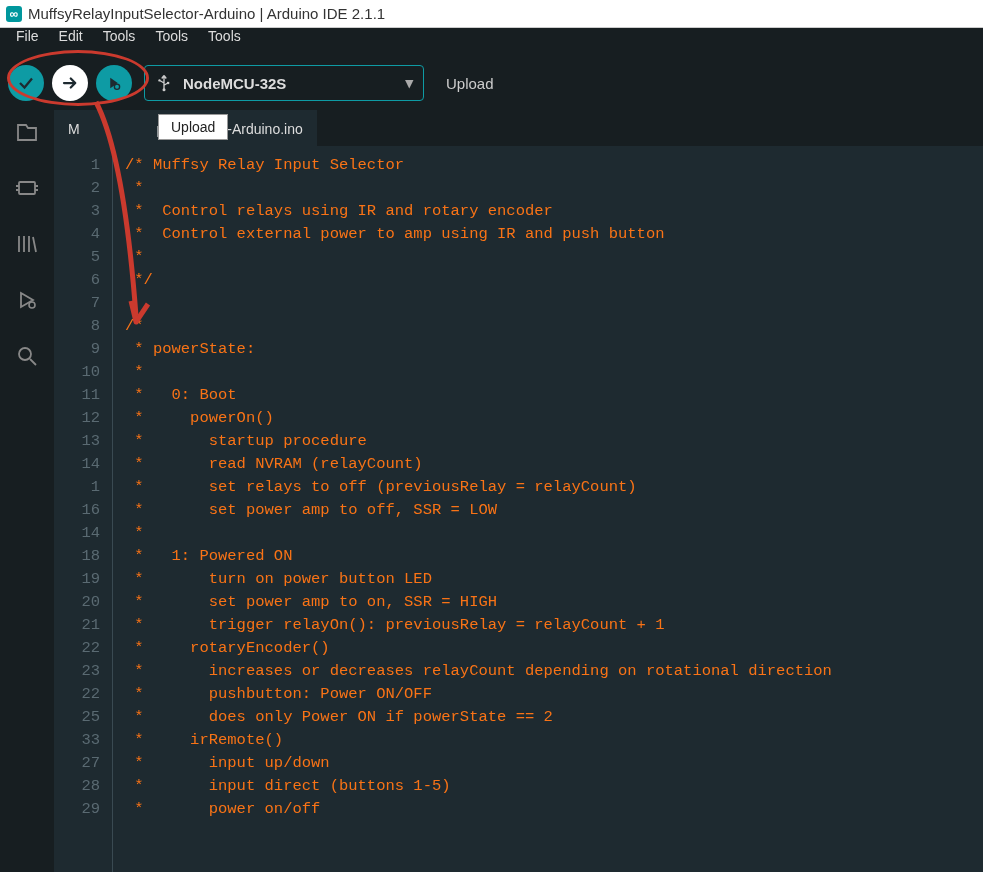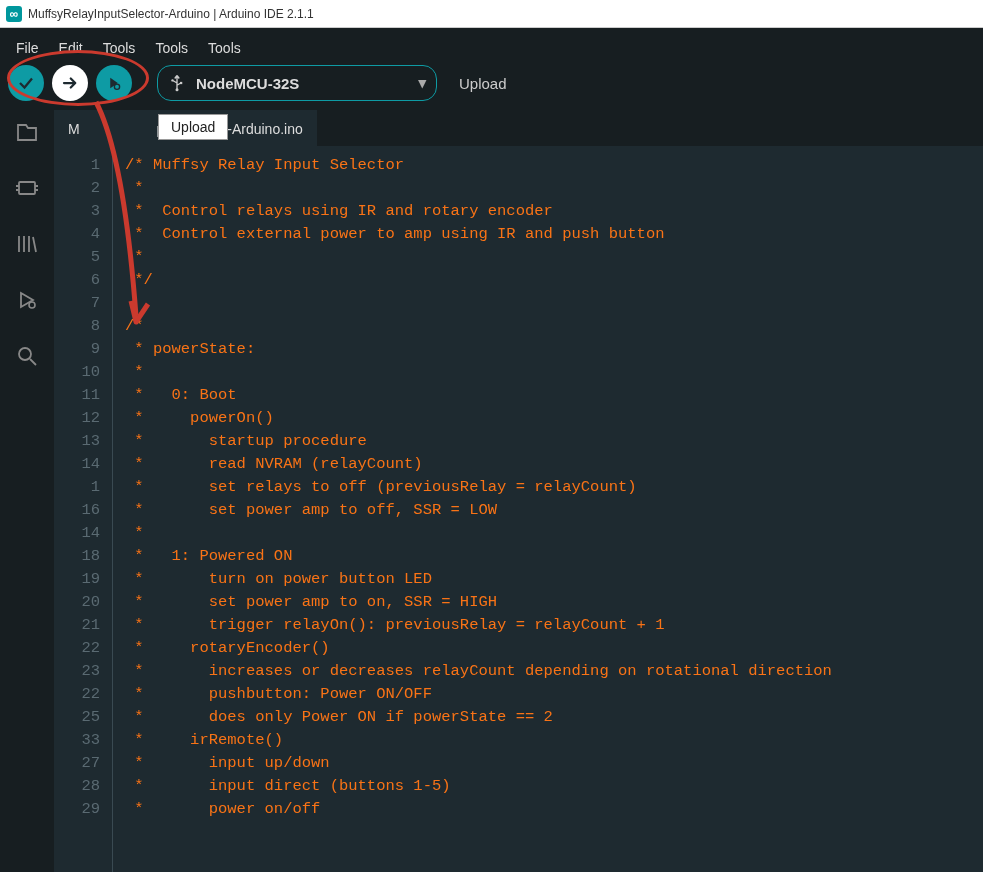--- a/index.html
+++ b/index.html
@@ -12,21 +12,21 @@
     font-size: 13px;
   }
   
   .titlebar {
     background: #ffffff;
     height: 28px;
     display: flex;
     align-items: center;
     padding: 0 6px;
     color: #333;
-    font-size: 12px;
+    font-size: 15px;
     border-bottom: 1px solid #ccc;
   }
   .titlebar .app-icon {
     width: 16px; height: 16px;
     background: #00979d;
     border-radius: 3px;
     margin-right: 6px;
     display: flex; align-items: center; justify-content: center;
   }
   .titlebar .app-icon::after {
@@ -34,21 +34,21 @@
     color: #fff;
     font-size: 12px;
     font-weight: bold;
     line-height: 1;
   }
   
   .menubar {
     background: #171e21;
     height: 28px;
     display: flex;
-    align-items: flex-end;
+    align-items: flex-start;
     padding: 0 6px;
     color: #ddd;
     font-size: 14px;
   }
   .menubar .menu-item { padding: 0 10px; cursor: pointer; }
   
   .toolbar {
     background: #171e21;
     height: 54px;
     display: flex;
@@ -61,23 +61,23 @@
     width: 36px; height: 36px;
     border-radius: 50%;
     background: #0e9ba4;
     display: flex; align-items: center; justify-content: center;
     cursor: pointer;
     color: #1e2a30;
   }
   .tb-btn.upload-btn { background: #fff; color: #1e2a30; }
   .tb-btn svg { width: 18px; height: 18px; }
   .board-select {
-    margin-left: 17px;
+    margin-left: 4px;
     border: 1px solid #0e9ba4;
-    border-radius: 14px;
+    border-radius: 4px;
     height: 36px;
     width: 280px;
     display: flex;
     align-items: center;
     padding: 0 10px;
     color: #ddd;
     font-weight: 600;
     font-size: 15px;
     gap: 10px;
     cursor: pointer;

